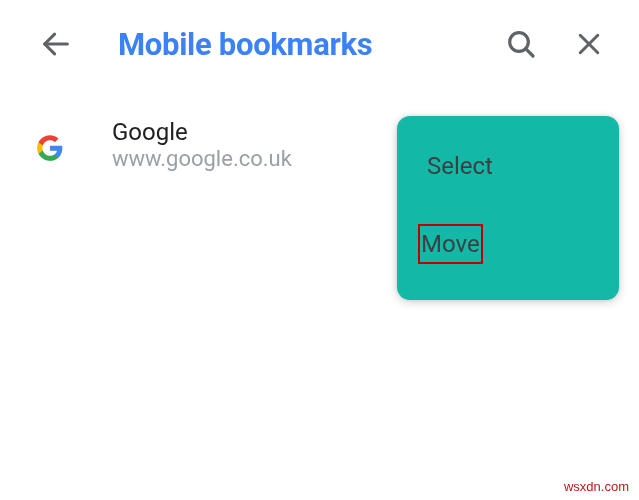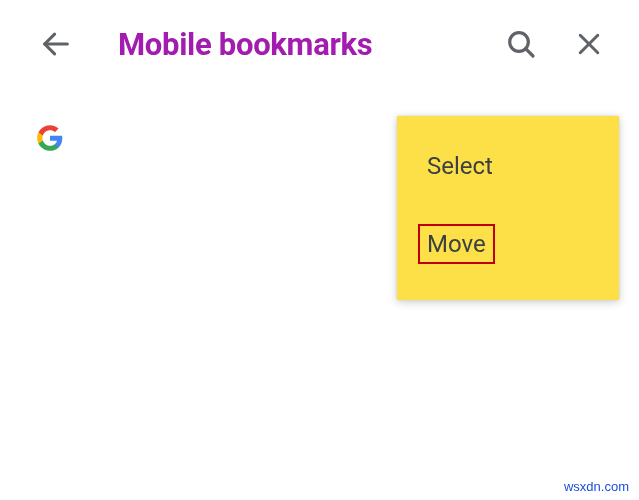--- a/index.html
+++ b/index.html
@@ -27,21 +27,21 @@
       display: flex;
       align-items: center;
       justify-content: center;
       cursor: pointer;
       color: #5f6368;
       margin-right: 42px;
     }
     .header-title {
       font-size: 31px;
       font-weight: 700;
-      color: #a21caf;
+      color: #3b82f6;
       letter-spacing: -0.3px;
       flex: 1;
     }
     .search-btn {
       width: 40px;
       height: 40px;
       display: flex;
       align-items: center;
       justify-content: center;
       cursor: pointer;
@@ -84,47 +84,47 @@
     .bookmark-url {
       font-size: 22px;
       color: #9aa0a6;
       font-weight: 400;
     }
     .context-menu {
       position: absolute;
       top: 116px;
       right: 20px;
       width: 222px;
-      background: #fde047;
+      background: #14b8a6;
       box-shadow: 0 2px 10px rgba(0,0,0,0.2), 0 0 3px rgba(0,0,0,0.1);
-      border-radius: 1px;
+      border-radius: 13px;
       padding: 14px 0;
     }
     .menu-item {
       padding: 22px 30px;
       font-size: 24px;
       color: #3c4043;
       cursor: pointer;
       display: flex;
       align-items: center;
     }
     .menu-item-text {
       display: inline-block;
     }
     .highlighted {
       border: 2px solid #c00000;
-      padding: 4px 7px;
+      padding: 4px 1px;
       margin-left: -9px;
     }
     .watermark {
       position: absolute;
       bottom: 6px;
       right: 10px;
       font-size: 13px;
-      color: #1d4ed8;
+      color: #b91c1c;
       font-family: Arial, sans-serif;
     }
   </style>
 </head>
 <body>
 
 <div class="header">
   <div class="back-btn">
     <svg width="34" height="34" viewBox="0 0 24 24" fill="none" stroke="currentColor" stroke-width="2.2" stroke-linecap="round" stroke-linejoin="round">
       <line x1="20" y1="12" x2="4" y2="12"></line>
@@ -149,20 +149,24 @@
 <div class="content">
   <div class="bookmark-item">
     <div class="favicon">
       <svg width="28" height="28" viewBox="0 0 48 48">
         <path fill="#4285F4" d="M45.12 24.5c0-1.56-.14-3.06-.4-4.5H24v8.51h11.84c-.51 2.75-2.06 5.08-4.39 6.64v5.52h7.11c4.16-3.83 6.56-9.47 6.56-16.17z"></path>
         <path fill="#34A853" d="M24 46c5.94 0 10.92-1.97 14.56-5.33l-7.11-5.52c-1.97 1.32-4.49 2.1-7.45 2.1-5.73 0-10.58-3.87-12.31-9.07H4.34v5.7C7.96 41.07 15.4 46 24 46z"></path>
         <path fill="#FBBC05" d="M11.69 28.18C11.25 26.86 11 25.45 11 24s.25-2.86.69-4.18v-5.7H4.34C2.85 17.09 2 20.45 2 24c0 3.55.85 6.91 2.34 9.88l7.35-5.7z"></path>
         <path fill="#EA4335" d="M24 10.75c3.23 0 6.13 1.11 8.41 3.29l6.31-6.31C34.91 4.18 29.93 2 24 2 15.4 2 7.96 6.93 4.34 14.12l7.35 5.7c1.73-5.2 6.58-9.07 12.31-9.07z"></path>
       </svg>
     </div>
+    <div class="bookmark-text">
+      <div class="bookmark-title">Google</div>
+      <div class="bookmark-url">www.google.co.uk</div>
+    </div>
   </div>
 </div>
 
 <div class="context-menu">
   <div class="menu-item">
     <span class="menu-item-text">Select</span>
   </div>
   <div class="menu-item">
     <span class="menu-item-text highlighted">Move</span>
   </div>

